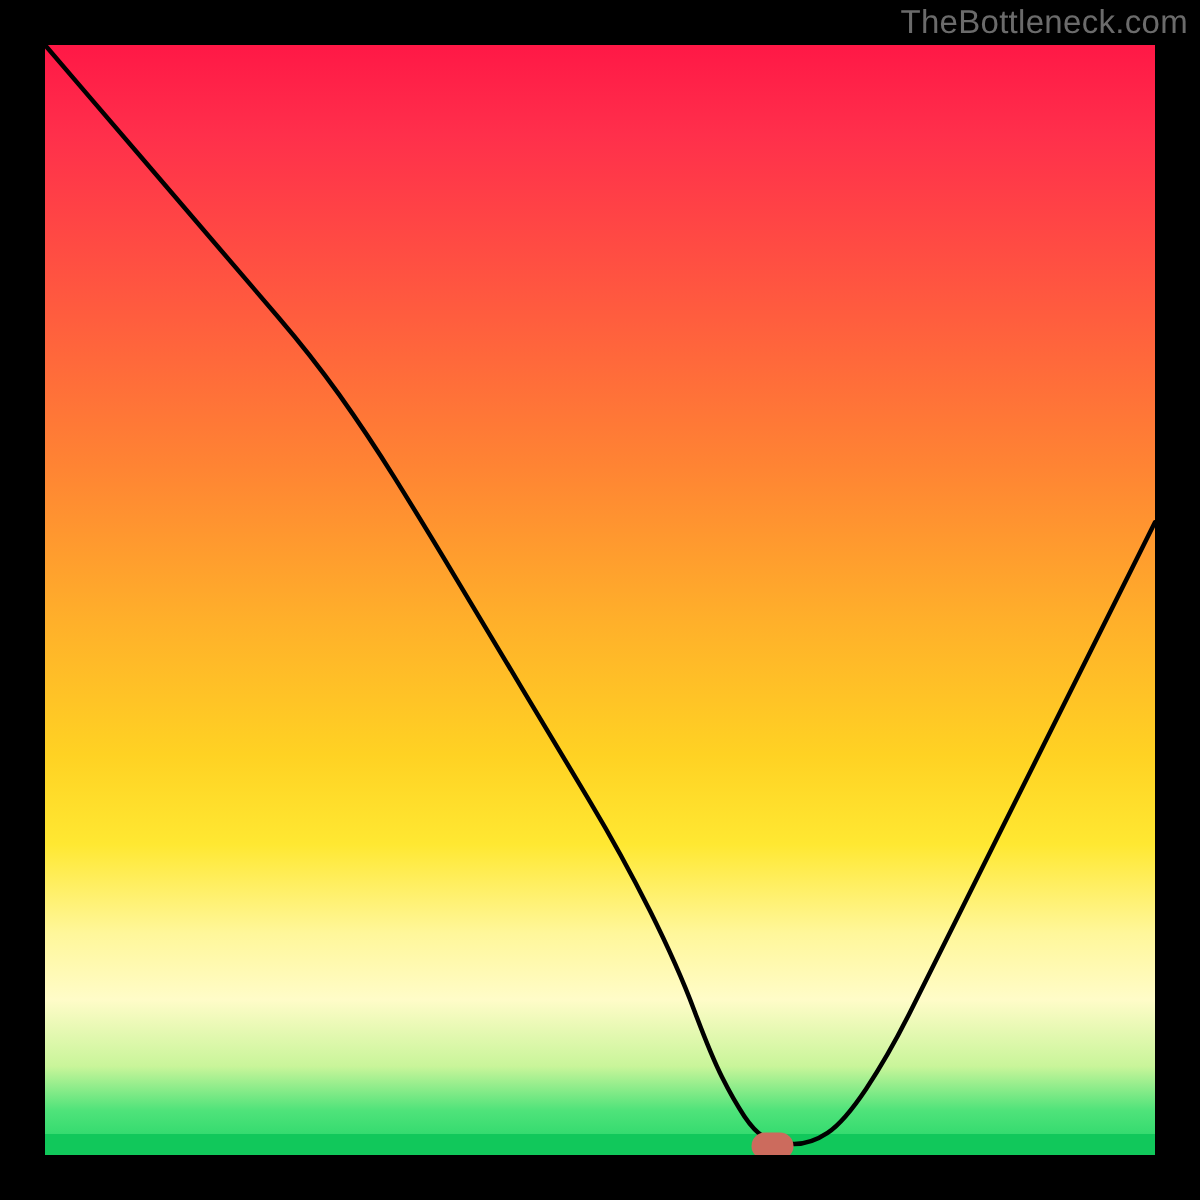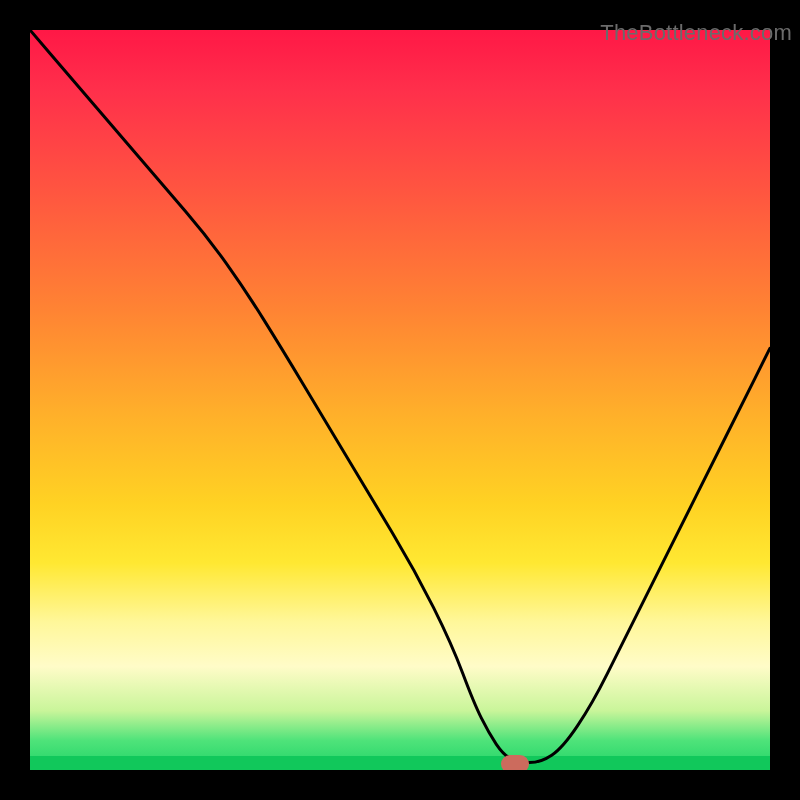--- a/index.html
+++ b/index.html
@@ -11,21 +11,21 @@
     overflow: hidden;
     font-family: Arial, Helvetica, sans-serif;
   }
   .stage {
     position: relative;
     width: 800px;
     height: 800px;
   }
   .watermark {
     position: absolute;
-    top: 20px;
+    top: 2px;
     right: 8px;
     color: #6b6b6b;
     font-size: 22px;
     font-weight: 500;
     letter-spacing: 0.2px;
     z-index: 5;
   }
   
   .plot {
     position: absolute;

